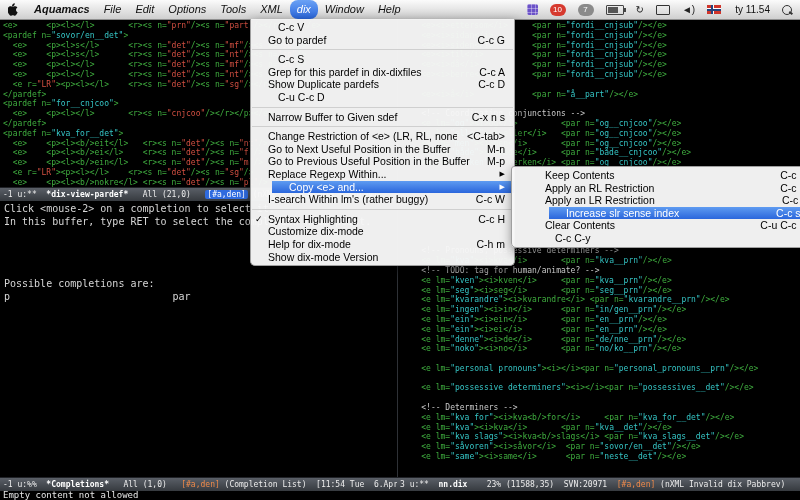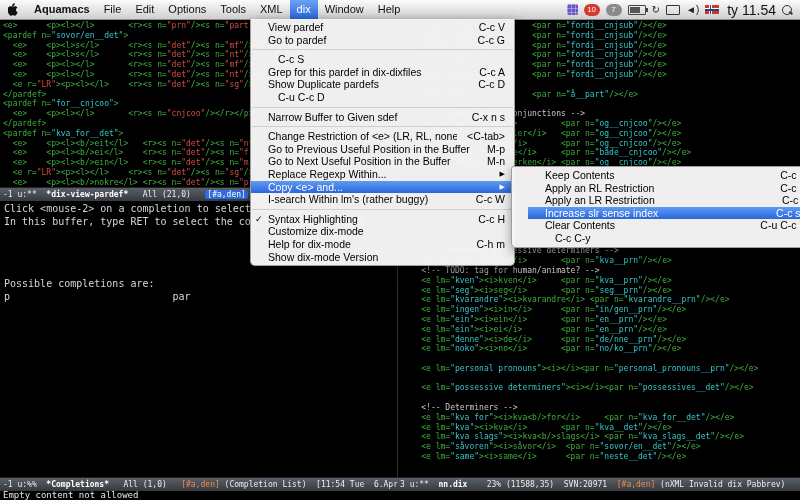--- a/index.html
+++ b/index.html
@@ -6,25 +6,25 @@
   .screen{position:relative;width:800px;height:500px;background:#000;overflow:hidden;
           font-family:"DejaVu Sans Mono",monospace;}
 
   
   .menubar{position:absolute;top:0;left:0;right:0;height:19px;
     background:linear-gradient(#fbfbfb,#cfcfcf);border-bottom:1px solid #8e8e8e;
     display:flex;align-items:center;font-family:"Liberation Sans",sans-serif;
     font-size:11px;color:#111;z-index:50;}
   .mb-apple{padding:0 8px;display:flex;align-items:center;}
   .mb-items{display:flex;height:19px;}
-  .mb-item{padding:0 7px;height:19px;line-height:19px;white-space:nowrap;}
+  .mb-item{padding:0 7px;height:19px;line-height:19px;white-space:nowrap;font-style:italic;}
   .mb-item:first-child{font-weight:bold;}
-  .mb-item.sel{background:linear-gradient(#6ba2f5,#2a66dc);color:#fff;}
-  .mb-right{margin-left:auto;display:flex;align-items:center;gap:6px;padding-right:8px;}
-  .mb-time{font-size:14px;padding-left:2px;}
+  .mb-item.sel{background:linear-gradient(#6ba2f5,#2a66dc);color:#fff;border-radius:8px;}
+  .mb-right{margin-left:auto;display:flex;align-items:center;gap:12px;padding-right:8px;}
+  .mb-time{font-size:10px;padding-left:2px;}
   .badge{min-width:12px;height:12px;border-radius:7px;color:#fff;font-size:8px;line-height:12px;
     text-align:center;padding:0 2px;display:inline-block;}
   .badge.red{background:#d6392e;}
   .badge.gray{background:#8a8a8a;}
   .icgrid{width:11px;height:11px;border-radius:2px;background:#6b52c8;display:inline-block;
     background-image:linear-gradient(rgba(255,255,255,.35) 1px,transparent 1px),
                      linear-gradient(90deg,rgba(255,255,255,.35) 1px,transparent 1px);
     background-size:4px 4px;}
   .battery{position:relative;width:16px;height:8px;border:1px solid #444;border-radius:1px;display:inline-block;}
   .bfill{position:absolute;left:1px;top:1px;bottom:1px;width:10px;background:#555;}
@@ -74,21 +74,21 @@
   .menu{position:absolute;top:19px;left:250px;width:263px;
     background:rgba(247,247,247,0.97);border:1px solid #9f9f9f;border-top:none;
     border-radius:0 0 5px 5px;box-shadow:2px 4px 12px rgba(0,0,0,0.55);
     padding:2px 0;z-index:60;font-family:"Liberation Sans",sans-serif;font-size:10.5px;color:#000;}
   .submenu{position:absolute;top:166px;left:511px;width:288px;
     background:rgba(247,247,247,0.97);border:1px solid #9f9f9f;
     border-radius:3px 3px 5px 5px;box-shadow:2px 4px 12px rgba(0,0,0,0.55);
     padding:2px 16px;z-index:61;font-family:"Liberation Sans",sans-serif;font-size:10.5px;color:#000;}
   .menu-item{display:flex;align-items:center;height:12.6px;line-height:12.6px;
     padding:0 9px 0 4px;white-space:nowrap;}
-  .menu-item.hl{background:linear-gradient(#5e9bf1,#2a66dc);color:#fff;}
+  .menu-item.hl{background:linear-gradient(#5e9bf1,#2a66dc);color:#fff;margin-left:21px;}
   .check{width:13px;flex:0 0 13px;font-size:9px;}
   .mlabel{flex:1 1 auto;overflow:hidden;}
   .mshort{margin-left:10px;flex:0 0 auto;text-align:right;}
   .mshort.arr{font-size:7px;}
   .menu-sep{height:1px;background:#cfcfcf;margin:3px 1px;}
 </style>
 </head>
 <body>
 
 <div class="screen">
@@ -140,21 +140,20 @@
   <div class="modeline ml-left-bottom"><span class="seg-w">-1 u:%%  </span><span class="seg-b">*Completions*</span><span class="seg-w">   All (1,0)   </span><span class="seg-acc">[#a,den]</span><span class="seg-w"> (Completion List)  [11:54 Tue  6.Apr]  2.13</span></div>
   <div class="modeline ml-right"><span class="seg-w">3 u:**  </span><span class="seg-b">nn.dix</span><span class="seg-w">    23% (11588,35)  SVN:20971  </span><span class="seg-acc">[#a,den]</span><span class="seg-w"> (nXML Invalid dix Pabbrev)</span></div>
 
   <div class="completions"><div class="pl">Click &lt;mouse-2&gt; on a completion to select it.</div><div class="pl">In this buffer, type RET to select the completion near point.</div><div class="pl"> </div><div class="pl"> </div><div class="pl"> </div><div class="pl"> </div><div class="pl">Possible completions are:</div><div class="pl">p                           par</div></div>
 
   <div class="echo">Empty content not allowed</div>
 
   <div class="menu">
       <div class="menu-item">
         <span class="check"></span>
-        <span class="mlabel">View pardef</span>
         <span class="mshort">C-c V</span>
       </div>
       <div class="menu-item">
         <span class="check"></span>
         <span class="mlabel">Go to pardef</span>
         <span class="mshort">C-c G</span>
       </div>
       <div class="menu-sep"></div>
       <div class="menu-item">
         <span class="check"></span>
@@ -181,27 +180,27 @@
         <span class="mshort">C-x n s</span>
       </div>
       <div class="menu-sep"></div>
       <div class="menu-item">
         <span class="check"></span>
         <span class="mlabel">Change Restriction of &lt;e&gt; (LR, RL, none)</span>
         <span class="mshort">&lt;C-tab&gt;</span>
       </div>
       <div class="menu-item">
         <span class="check"></span>
+        <span class="mlabel">Go to Next Useful Position in the Buffer</span>
+        <span class="mshort">M-n</span>
+      </div>
+      <div class="menu-item">
+        <span class="check"></span>
         <span class="mlabel">Go to Previous Useful Position in the Buffer</span>
         <span class="mshort">M-p</span>
-      </div>
-      <div class="menu-item">
-        <span class="check"></span>
-        <span class="mlabel">Go to Next Useful Position in the Buffer</span>
-        <span class="mshort">M-n</span>
       </div>
       <div class="menu-item">
         <span class="check"></span>
         <span class="mlabel">Replace Regexp Within...</span>
         <span class="mshort arr">▶</span>
       </div>
       <div class="menu-item hl">
         <span class="check"></span>
         <span class="mlabel">Copy &lt;e&gt; and...</span>
         <span class="mshort arr">▶</span>

